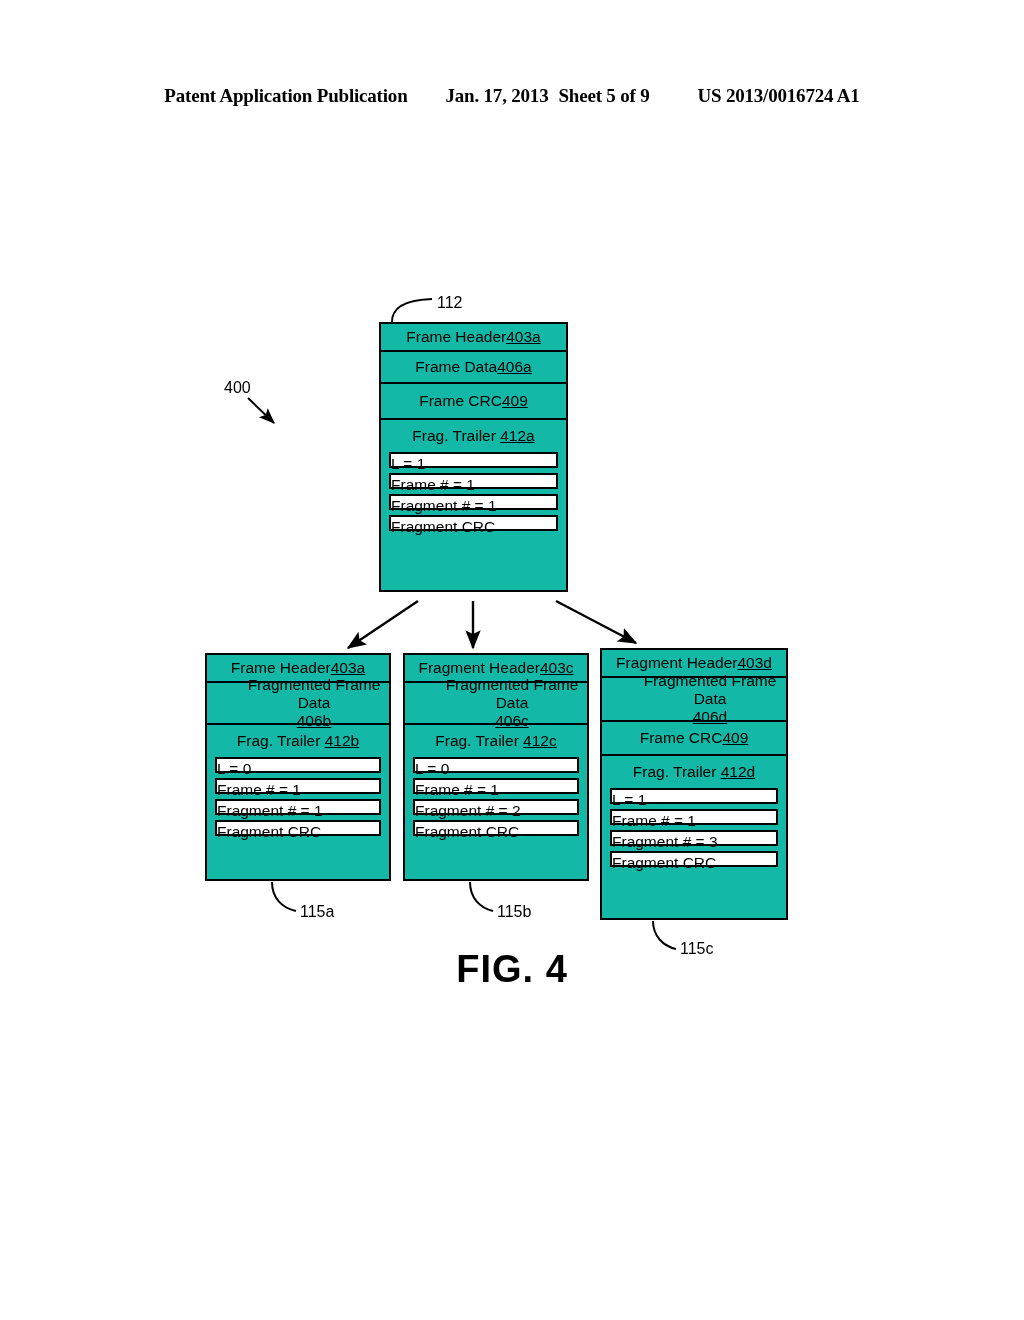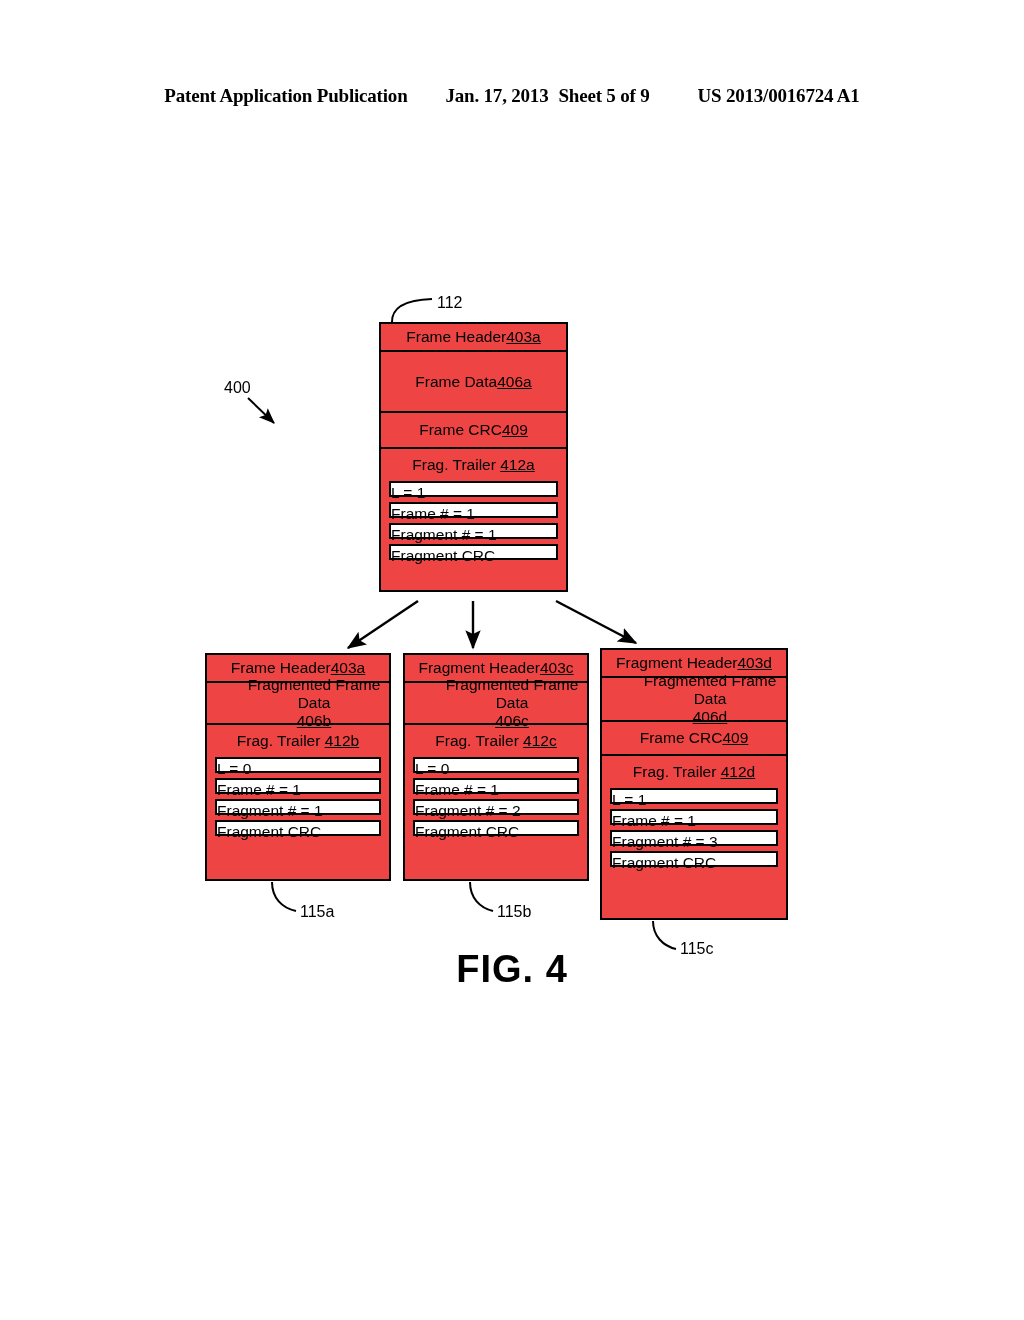--- a/index.html
+++ b/index.html
@@ -43,21 +43,21 @@
     top: 0;
     width: 1024px;
     height: 1320px;
   }
 
   
   .block {
     position: absolute;
     box-sizing: border-box;
     border: 2px solid #000;
-    background: #ef4444;
+    background: #14b8a6;
   }
   .row {
     box-sizing: border-box;
     border-bottom: 2px solid #000;
     text-align: center;
     font-size: 15.5px;
     line-height: 1.25;
     display: flex;
     align-items: center;
     justify-content: center;
@@ -90,21 +90,21 @@
   .subbox:last-child { margin-bottom: 12px; }
 
   
   #block-112 {
     left: 379px;
     top: 322px;
     width: 189px;
     height: 270px;
   }
   #block-112 .r-header { height: 28px; }
-  #block-112 .r-data   { height: 61px; }
+  #block-112 .r-data   { height: 32px; }
   #block-112 .r-crc    { height: 36px; }
   #block-112 .trailer-area { height: 160px; }
 
   #block-115a {
     left: 205px;
     top: 653px;
     width: 186px;
     height: 228px;
   }
   #block-115a .r-header { height: 28px; }

